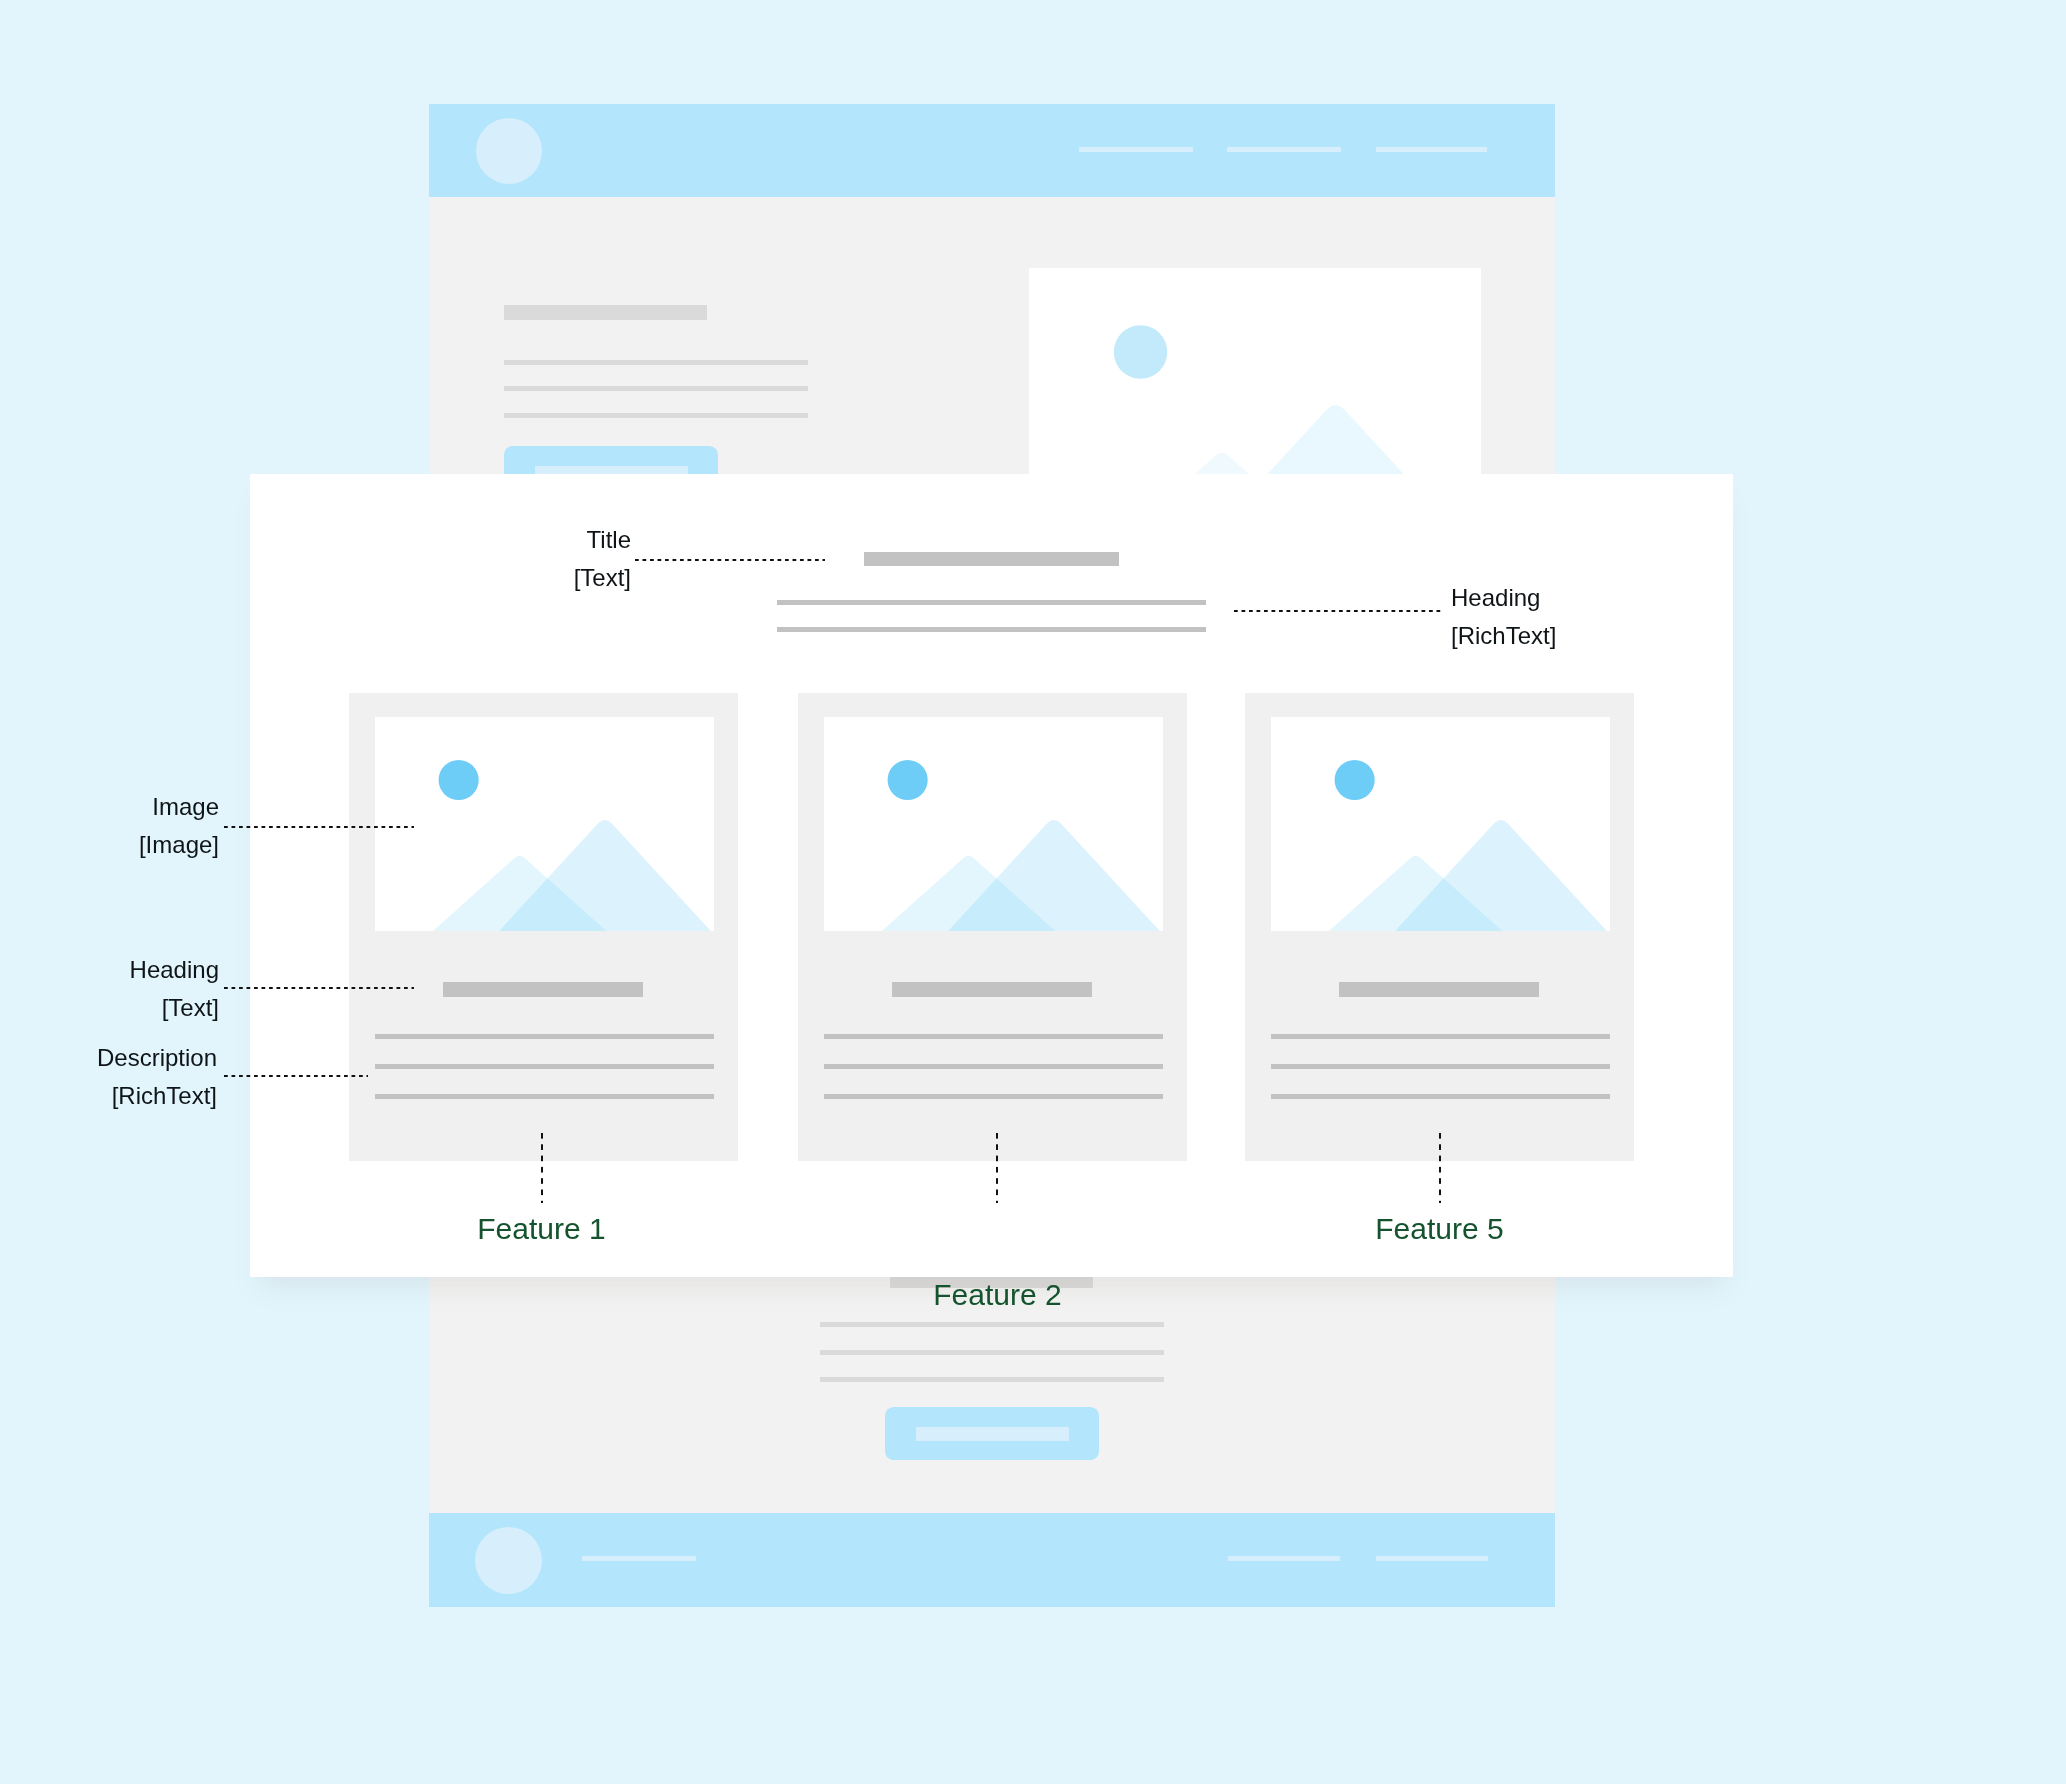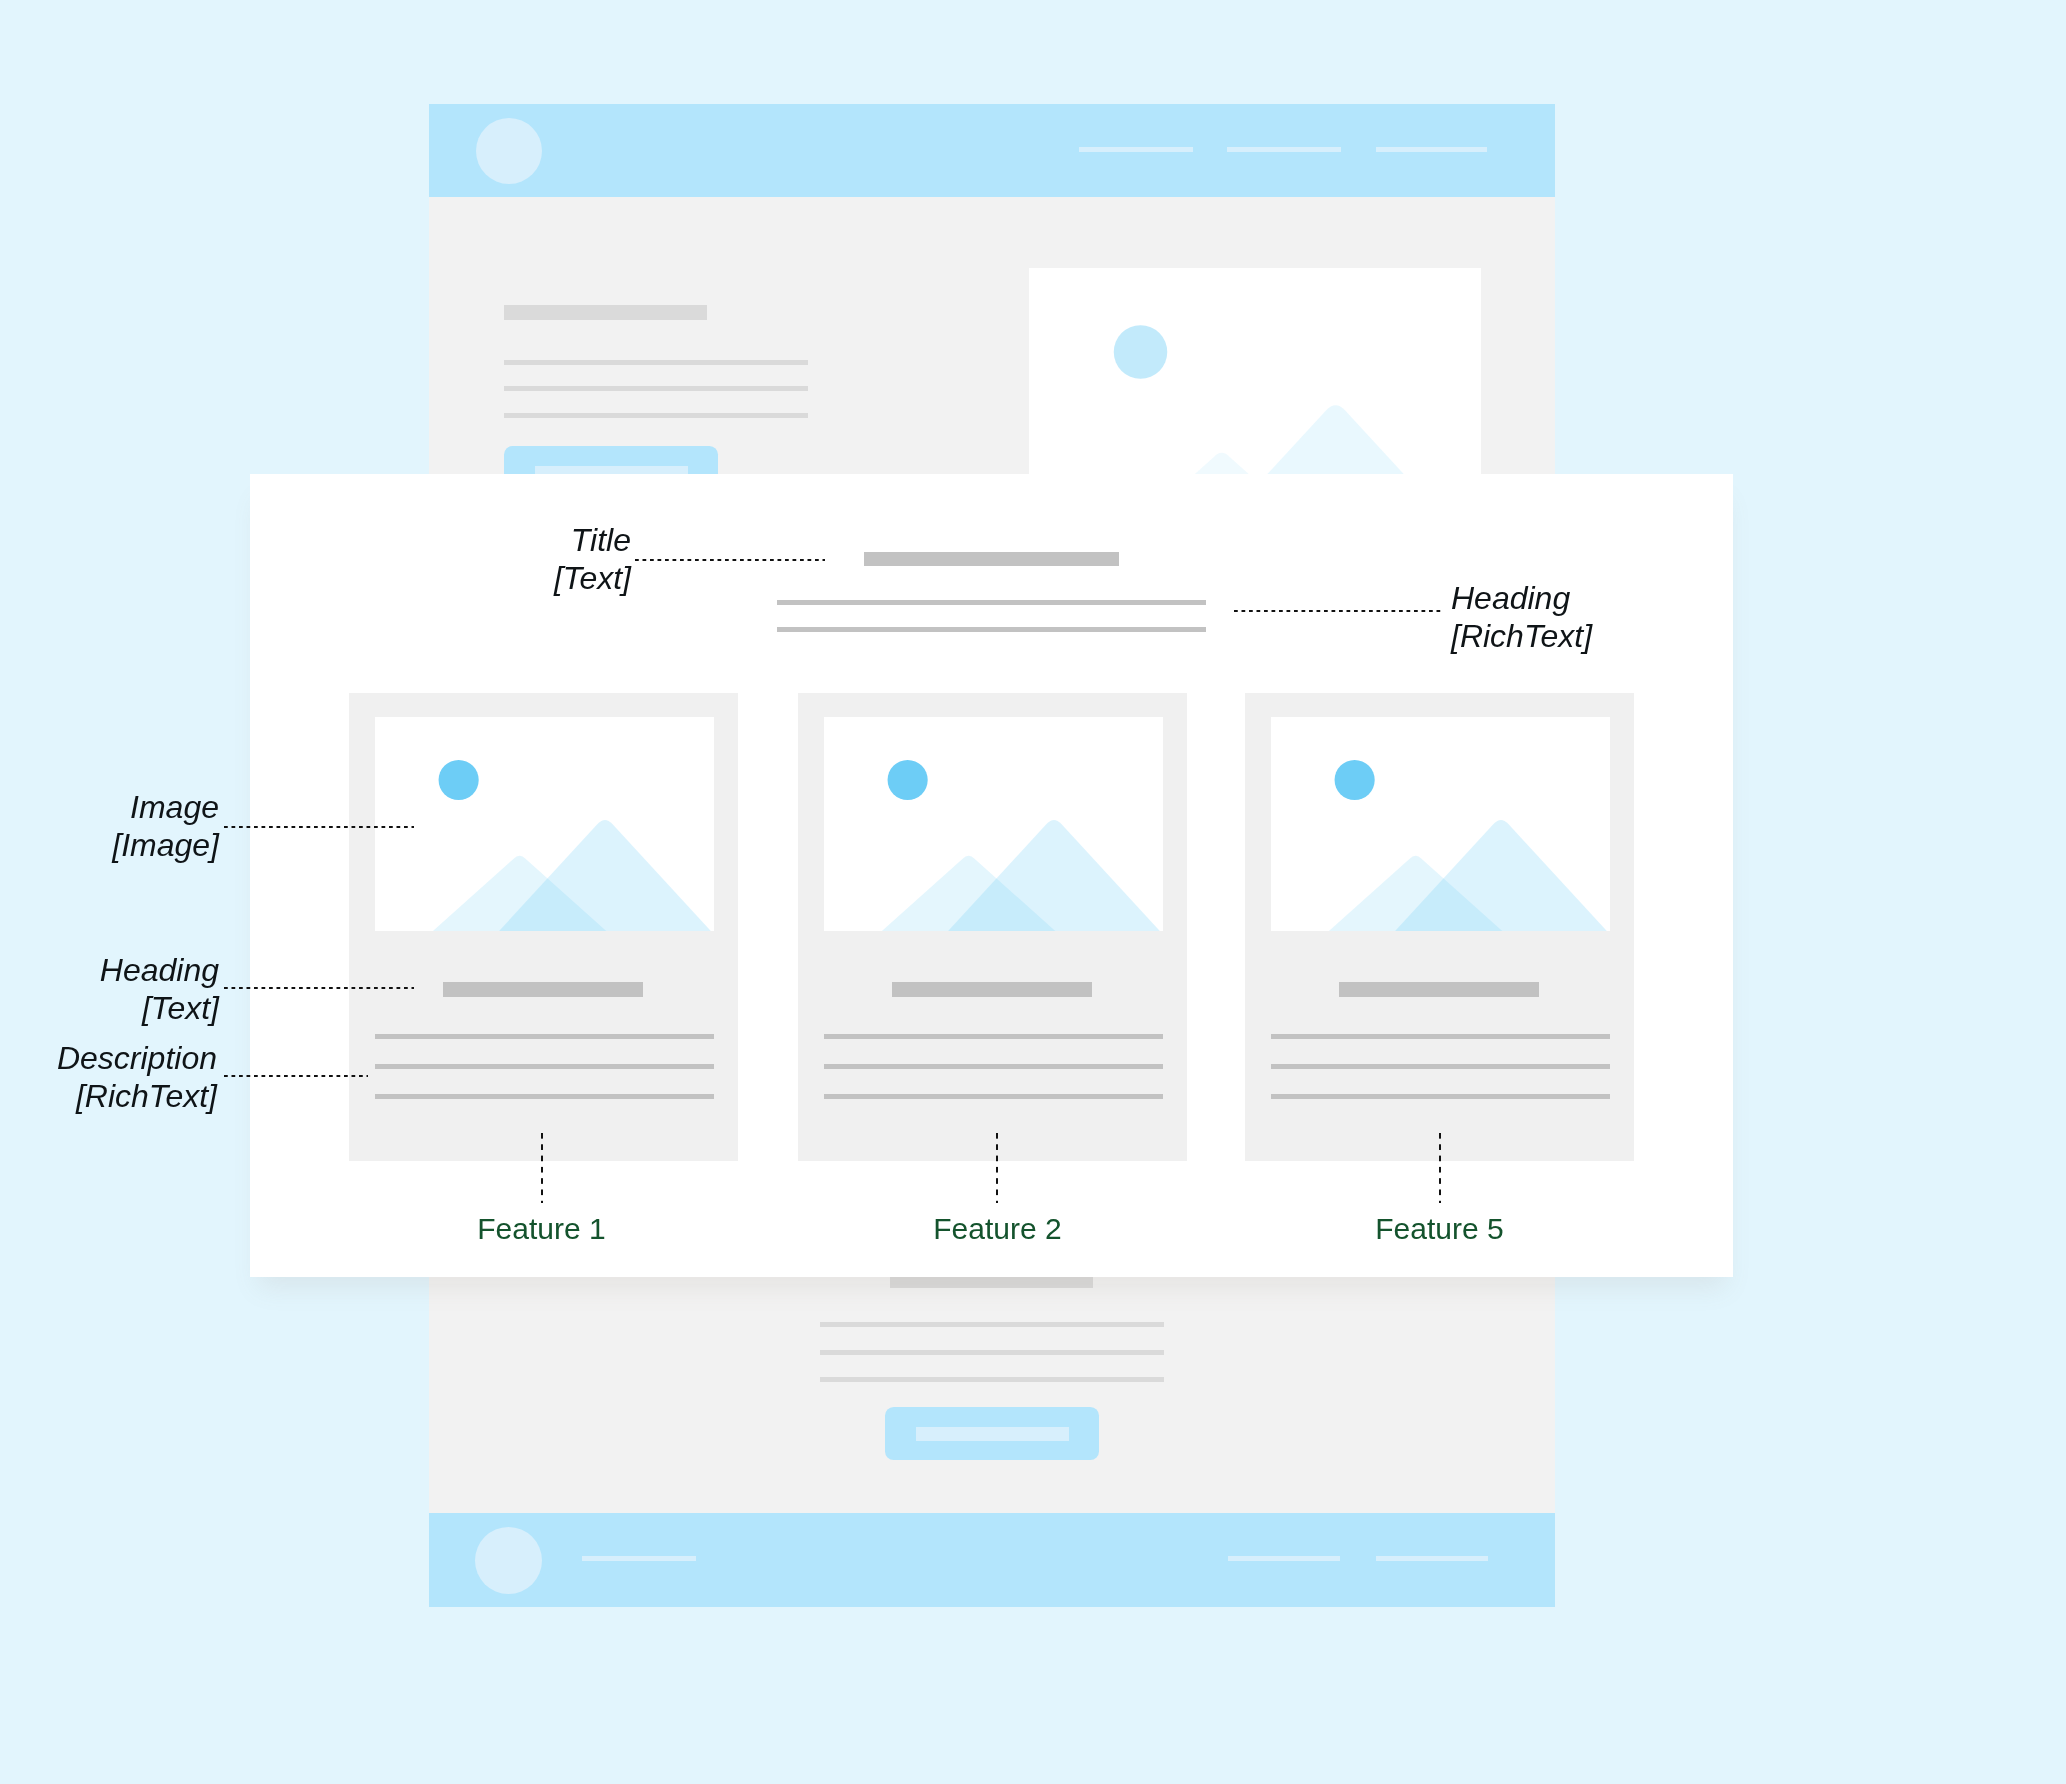--- a/index.html
+++ b/index.html
@@ -32,21 +32,21 @@
 
   .card{position:absolute;background:#f0f0f0;top:693px;width:389px;height:468px;}
   .card-img{position:absolute;background:#ffffff;overflow:hidden;left:26px;top:24px;width:339px;height:214px;}
   .card-head{position:absolute;background:#c2c2c2;left:94px;top:289px;width:200px;height:15px;}
   .card-line{position:absolute;background:#c2c2c2;left:26px;height:5.4px;width:339px;}
 
   .ttl-bar{position:absolute;background:#c2c2c2;}
   .sub-line{position:absolute;background:#c2c2c2;height:4.8px;}
 
   
-  .label{position:absolute;font-size:32px;line-height:38px;color:#0f1417;font-style:italic;}
+  .label{position:absolute;font-size:24px;line-height:38px;color:#0f1417;}
   .label > div{white-space:nowrap;}
   .label.r{text-align:right;}
   .dash-h{position:absolute;height:2.2px;
      background-image:linear-gradient(to right,#111 0 3.8px,transparent 3.8px 7.5px);
      background-size:7.5px 2.2px;background-repeat:repeat-x;}
   .dash-v{position:absolute;width:2.2px;
      background-image:linear-gradient(to bottom,#111 0 6px,transparent 6px 11.3px);
      background-size:2.2px 11.3px;background-repeat:repeat-y;}
   .feat{position:absolute;font-size:30px;line-height:30px;color:#14532d;white-space:nowrap;text-align:center;}
 </style>
@@ -169,17 +169,17 @@
 <div class="label r abs" style="left:-52px;top:1039px;width:269px;">
     <div>Description</div>
     <div>[RichText]</div>
   </div>
 <div class="dash-h abs" style="left:224px;top:1075px;width:144px;"></div>
 
 <div class="dash-v abs" style="left:541px;top:1133px;height:70px;"></div>
 <div class="feat abs" style="left:407px;top:1214px;width:269px;">Feature 1</div>
 
 <div class="dash-v abs" style="left:996px;top:1133px;height:70px;"></div>
-<div class="feat abs" style="left:863px;top:1214px;width:269px;">Feature 2</div>
+<div class="feat abs" style="left:863px;top:1280px;width:269px;">Feature 2</div>
 
 <div class="dash-v abs" style="left:1439px;top:1133px;height:70px;"></div>
 <div class="feat abs" style="left:1305px;top:1214px;width:269px;">Feature 5</div>
 
 
 </body></html>

